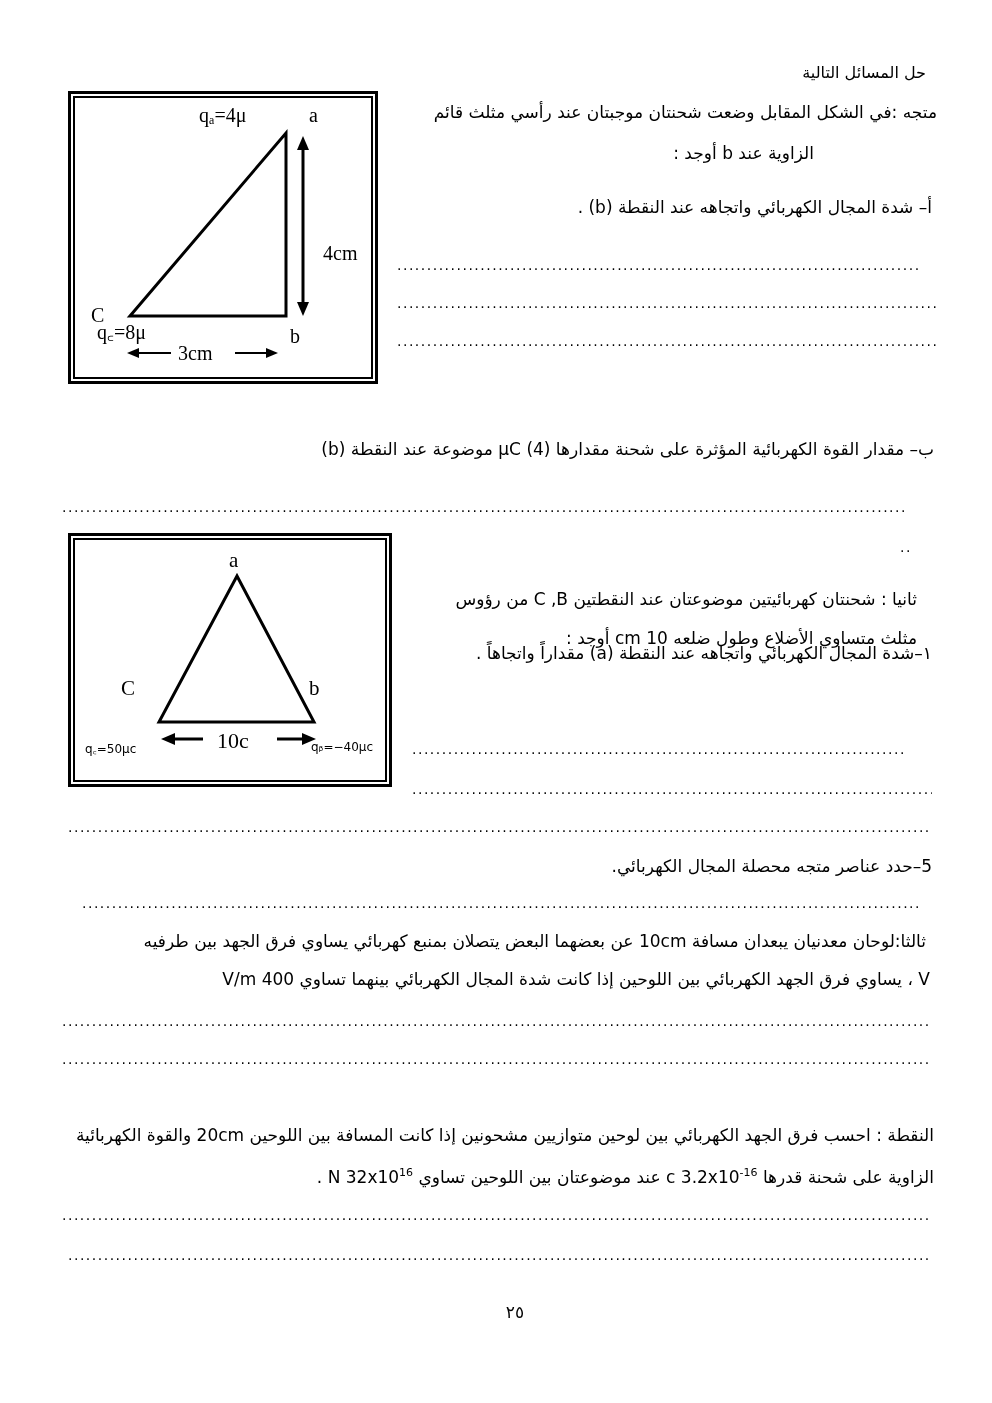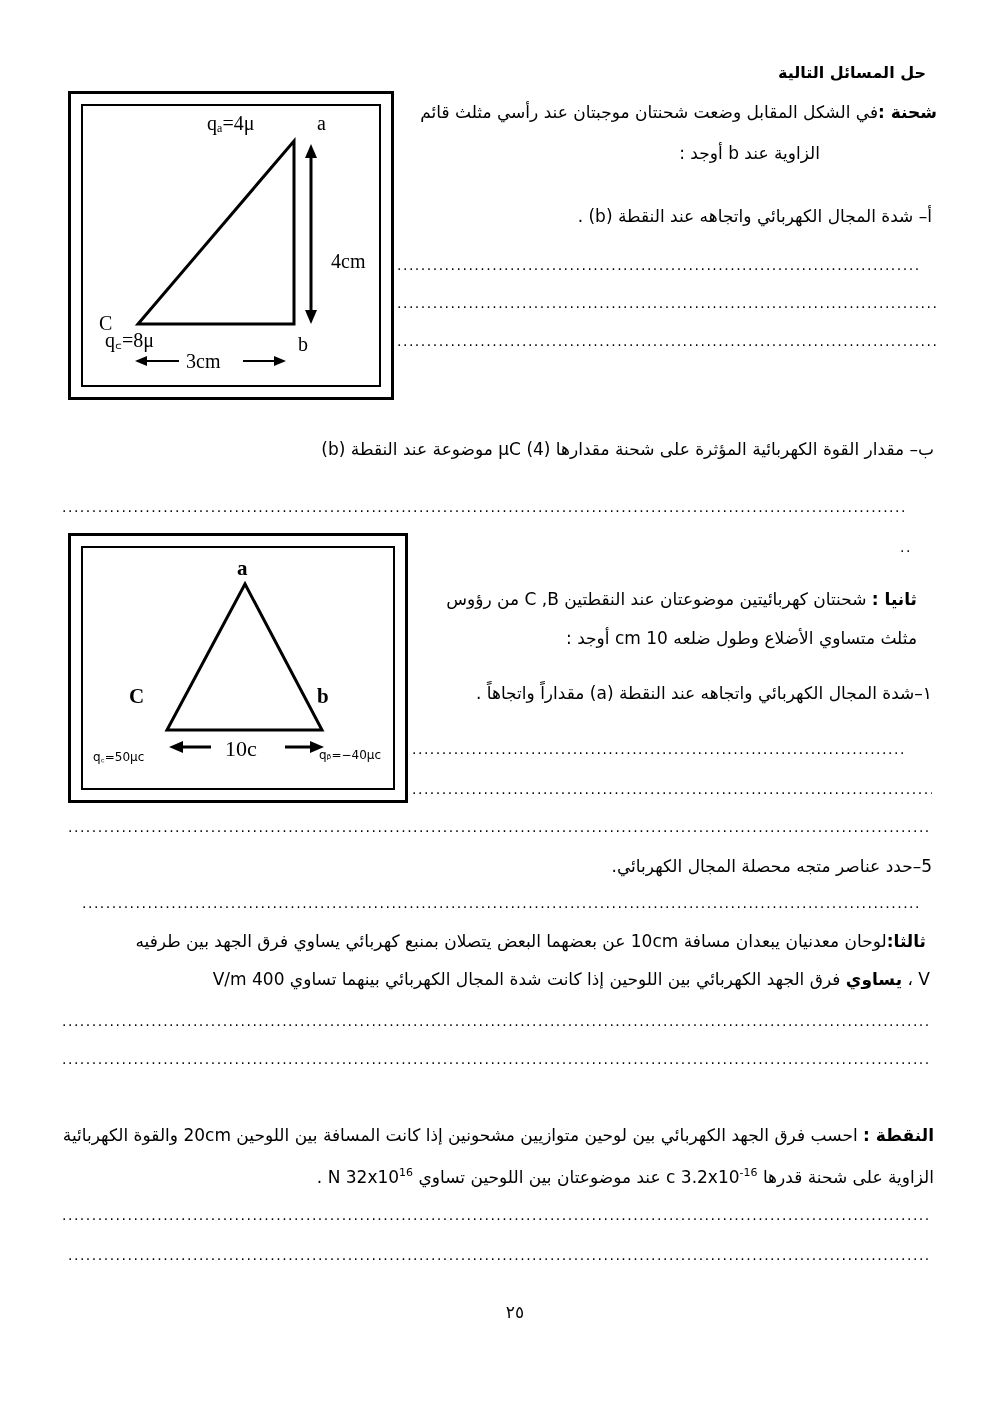--- a/index.html
+++ b/index.html
@@ -1,36 +1,36 @@
 <!DOCTYPE html>
 <html><head>
 <meta charset="utf-8">
 <style>
   html, body { margin: 0; padding: 0; background: #ffffff; }
   body { width: 992px; height: 1403px; position: relative; overflow: hidden;
          font-family: "DejaVu Sans", sans-serif; color: #000; }
   .ar { position: absolute; direction: rtl; text-align: right; font-family: "DejaVu Sans", sans-serif; font-size: 17px; line-height: 22px; white-space: nowrap; }
-  .bold { font-weight: bold; }
+  .bold { font-weight: normal; }
   .dots { position: absolute; font-family: "DejaVu Sans", sans-serif; font-size: 14px; letter-spacing: 1.5px; overflow: hidden; white-space: nowrap; line-height: 14px; }
-  .box { position: absolute; border: 3px solid #000; padding: 10px; }
+  .box { position: absolute; border: 3px solid #000; padding: 2px; }
   .box-inner { border: 2px solid #000; width: 100%; height: 100%; box-sizing: border-box; position: relative; background:#fff; }
   .lbl { position: absolute; font-family: "Liberation Serif", serif; white-space: nowrap; }
   sup { font-size: 11px; }
   .pagenum { position: absolute; left: 0; width: 992px; top: 1302px; text-align: center; font-size: 17px; font-family: "DejaVu Sans", sans-serif; padding-left: 19px; }
 </style>
 </head>
 <body>
 
 <div class="ar bold" style="right:66px; top:62px; font-size:16px;">حل المسائل التالية</div>
 
 <div class="ar" style="right:55px; top:101px;">
-  <span class="bold">شحنة :</span><span>في الشكل المقابل وضعت شحنتان موجبتان عند رأسي مثلث قائم</span>
+  <span class="bold">متجه :</span><span>في الشكل المقابل وضعت شحنتان موجبتان عند رأسي مثلث قائم</span>
 </div>
-<div class="ar" style="right:172px; top:142px;">الزاوية عند  b أوجد :</div>
-<div class="ar" style="right:60px; top:196px;margin-top:9px;">أ– شدة المجال الكهربائي واتجاهه عند النقطة (b) .</div>
+<div class="ar" style="right:178px; top:142px;">الزاوية عند  b أوجد :</div>
+<div class="ar" style="right:60px; top:196px;">أ– شدة المجال الكهربائي واتجاهه عند النقطة (b) .</div>
 
 <div class="dots" style="left:397px; width:525px; top:258px;">..................................................................................................................................................................................................................................................................</div>
 <div class="dots" style="left:397px; width:540px; top:296px;">..................................................................................................................................................................................................................................................................</div>
 <div class="dots" style="left:397px; width:540px; top:334px;">..................................................................................................................................................................................................................................................................</div>
 
 <div class="box" style="left:68px; top:91px; width:300px; height:283px;">
   <div class="box-inner">
     <svg width="296" height="279" style="position:absolute;left:0;top:0;">
       <polygon points="55,218 211,35 211,218" fill="none" stroke="#000" stroke-width="3"></polygon>
 
@@ -72,21 +72,21 @@
     <div class="lbl" style="left:142px; top:188px; font-size:22px;">10c</div>
     <div class="lbl" style="left:10px; top:200px; font-size:12px; font-family:'DejaVu Sans', sans-serif;">q꜀=50μc</div>
     <div class="lbl" style="left:236px; top:200px; font-size:12px; font-family:'DejaVu Sans', sans-serif;">qᵦ=−40μc</div>
   </div>
 </div>
 
 <div class="ar" style="right:75px; top:588px;">
   <span class="bold">ثانيا :</span><span> شحنتان كهربائيتين موضوعتان عند النقطتين C ,B من رؤوس</span>
 </div>
 <div class="ar" style="right:75px; top:627px;">مثلث متساوي الأضلاع وطول ضلعه 10 cm أوجد :</div>
-<div class="ar" style="right:60px; top:682px;">١–شدة المجال الكهربائي واتجاهه عند النقطة (a)  مقداراً واتجاهاً .</div>
+<div class="ar" style="right:60px; top:642px;">١–شدة المجال الكهربائي واتجاهه عند النقطة (a)  مقداراً واتجاهاً .</div>
 
 <div class="dots" style="left:412px; width:495px; top:742px;">..................................................................................................................................................................................................................................................................</div>
 <div class="dots" style="left:412px; width:520px; top:782px;">..................................................................................................................................................................................................................................................................</div>
 <div class="dots" style="left:68px; width:864px; top:820px;">..................................................................................................................................................................................................................................................................</div>
 
 <div class="ar" style="right:60px; top:855px;">5–حدد عناصر متجه محصلة المجال الكهربائي.</div>
 <div class="dots" style="left:82px; width:840px; top:896px;">..................................................................................................................................................................................................................................................................</div>
 
 <div class="ar" style="right:66px; top:930px;">
   <span class="bold">ثالثا:</span><span>لوحان معدنيان يبعدان مسافة 10cm عن بعضهما البعض يتصلان بمنبع كهربائي يساوي فرق الجهد بين طرفيه</span>

